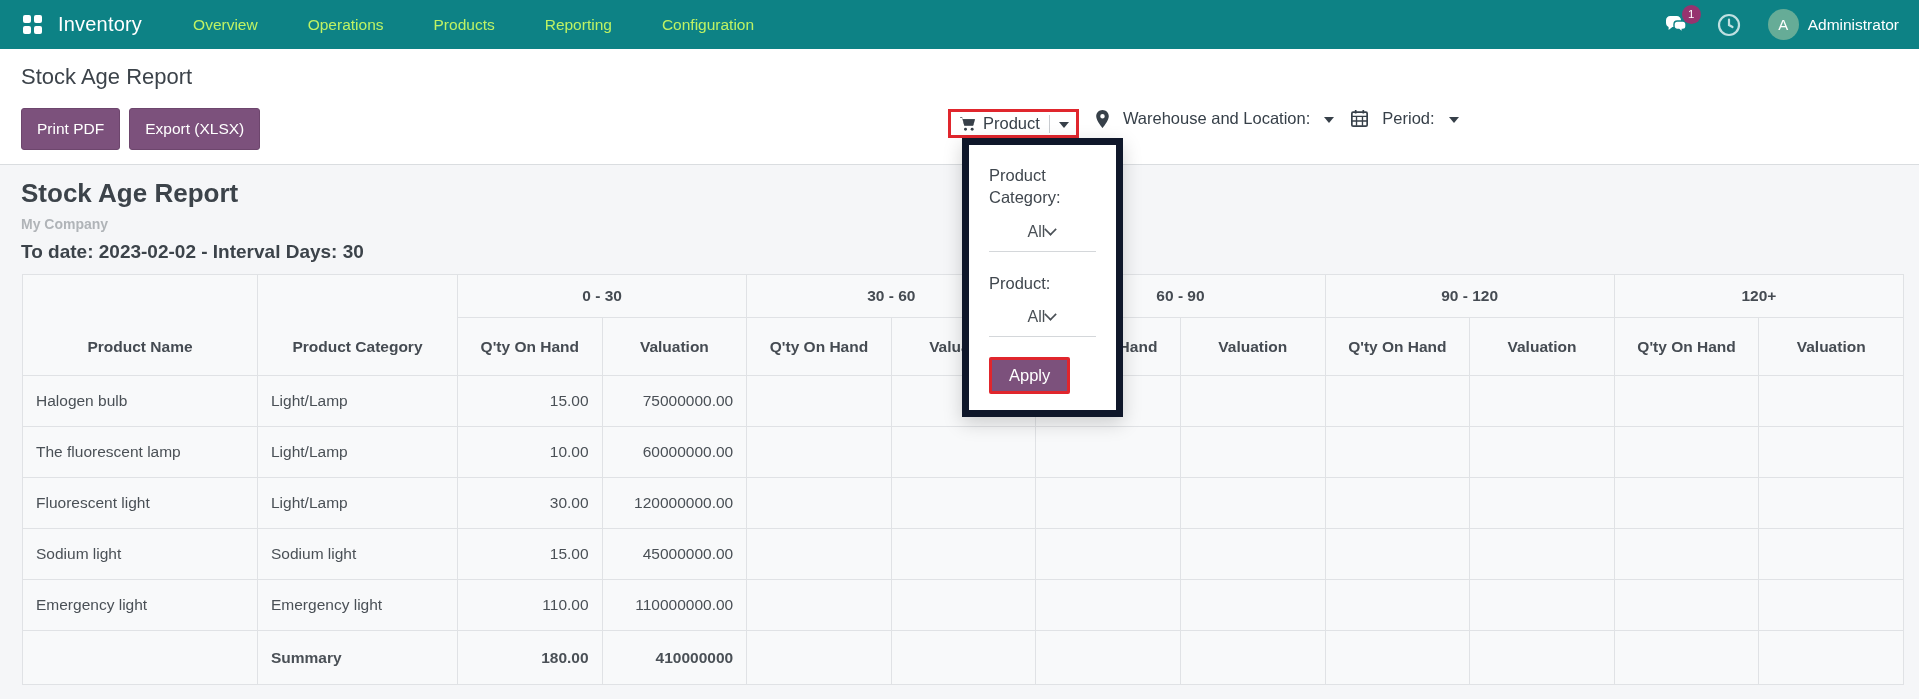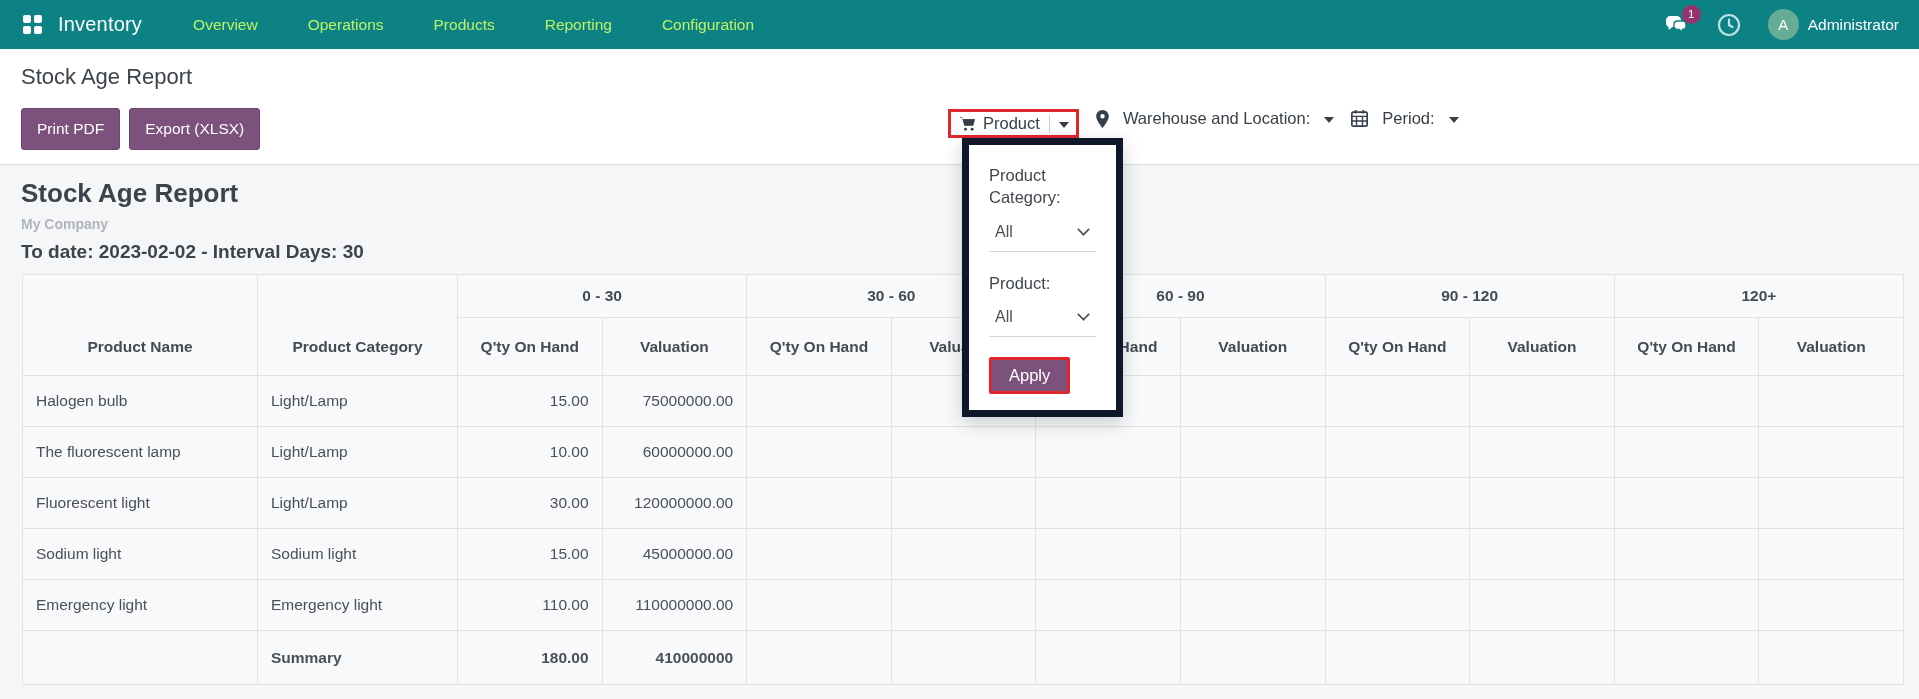--- a/index.html
+++ b/index.html
@@ -30,21 +30,21 @@
 
   .filter-bar { position:absolute; left:948px; top:60px; display:flex; align-items:flex-start; gap:17px; font-size:16.5px; color:#374049; white-space:nowrap; }
   .filter-item { display:flex; align-items:center; gap:14px; cursor:pointer; }
   .caret-down { width:0; height:0; border-left:5px solid transparent; border-right:5px solid transparent; border-top:6px solid #374049; margin-top:2px; }
   .product-btn { border:3px solid #e0262d; background:#fff; padding:2px 7px 2px 8px; display:flex; align-items:center; gap:7px; cursor:pointer; }
   .vsep { width:1px; height:18px; background:#c9ccd0; margin:0 2px; }
 
   
   .dropdown-panel { position:absolute; left:962px; top:89px; width:161px; background:#fff; box-shadow:0 6px 18px rgba(0,0,0,.18); border:7px solid #0f172a; padding:19px 20px 16px 20px; z-index:50; }
   .dd-label { font-size:16.5px; color:#40474e; line-height:1.35; margin-bottom:12px; }
-  .dd-select { display:flex; align-items:center; justify-content:space-between; border-bottom:1px solid #d4d7da; padding:2px 4px 10px 6px; margin-bottom:20px; cursor:pointer; }
+  .dd-select { display:flex; align-items:center; justify-content:center; border-bottom:1px solid #d4d7da; padding:2px 4px 10px 6px; margin-bottom:20px; cursor:pointer; }
   .dd-select-value { font-size:16px; color:#4a5056; }
   .chev { width:11px; height:11px; border-right:2px solid #4a5056; border-bottom:2px solid #4a5056; transform:rotate(45deg) scale(.8); margin-right:3px; margin-top:-4px; }
   .apply-btn { background:#7c517c; border:3px solid #e0262d; color:#fff; font-size:16.5px; padding:6px 17px; cursor:pointer; border-radius:2px; font-family:inherit;text-align:center; }
 
   
   .content { background:#f5f6f8; }
   .report-title { font-size:26px; font-weight:700; color:#3c434a; padding:13px 0 0 21px; }
   .company { font-size:14px; font-weight:700; color:#b0b4b8; padding:7px 0 0 21px; }
   .subtitle { font-size:19px; font-weight:700; color:#3c434a; padding:9px 0 11px 21px; }
 

